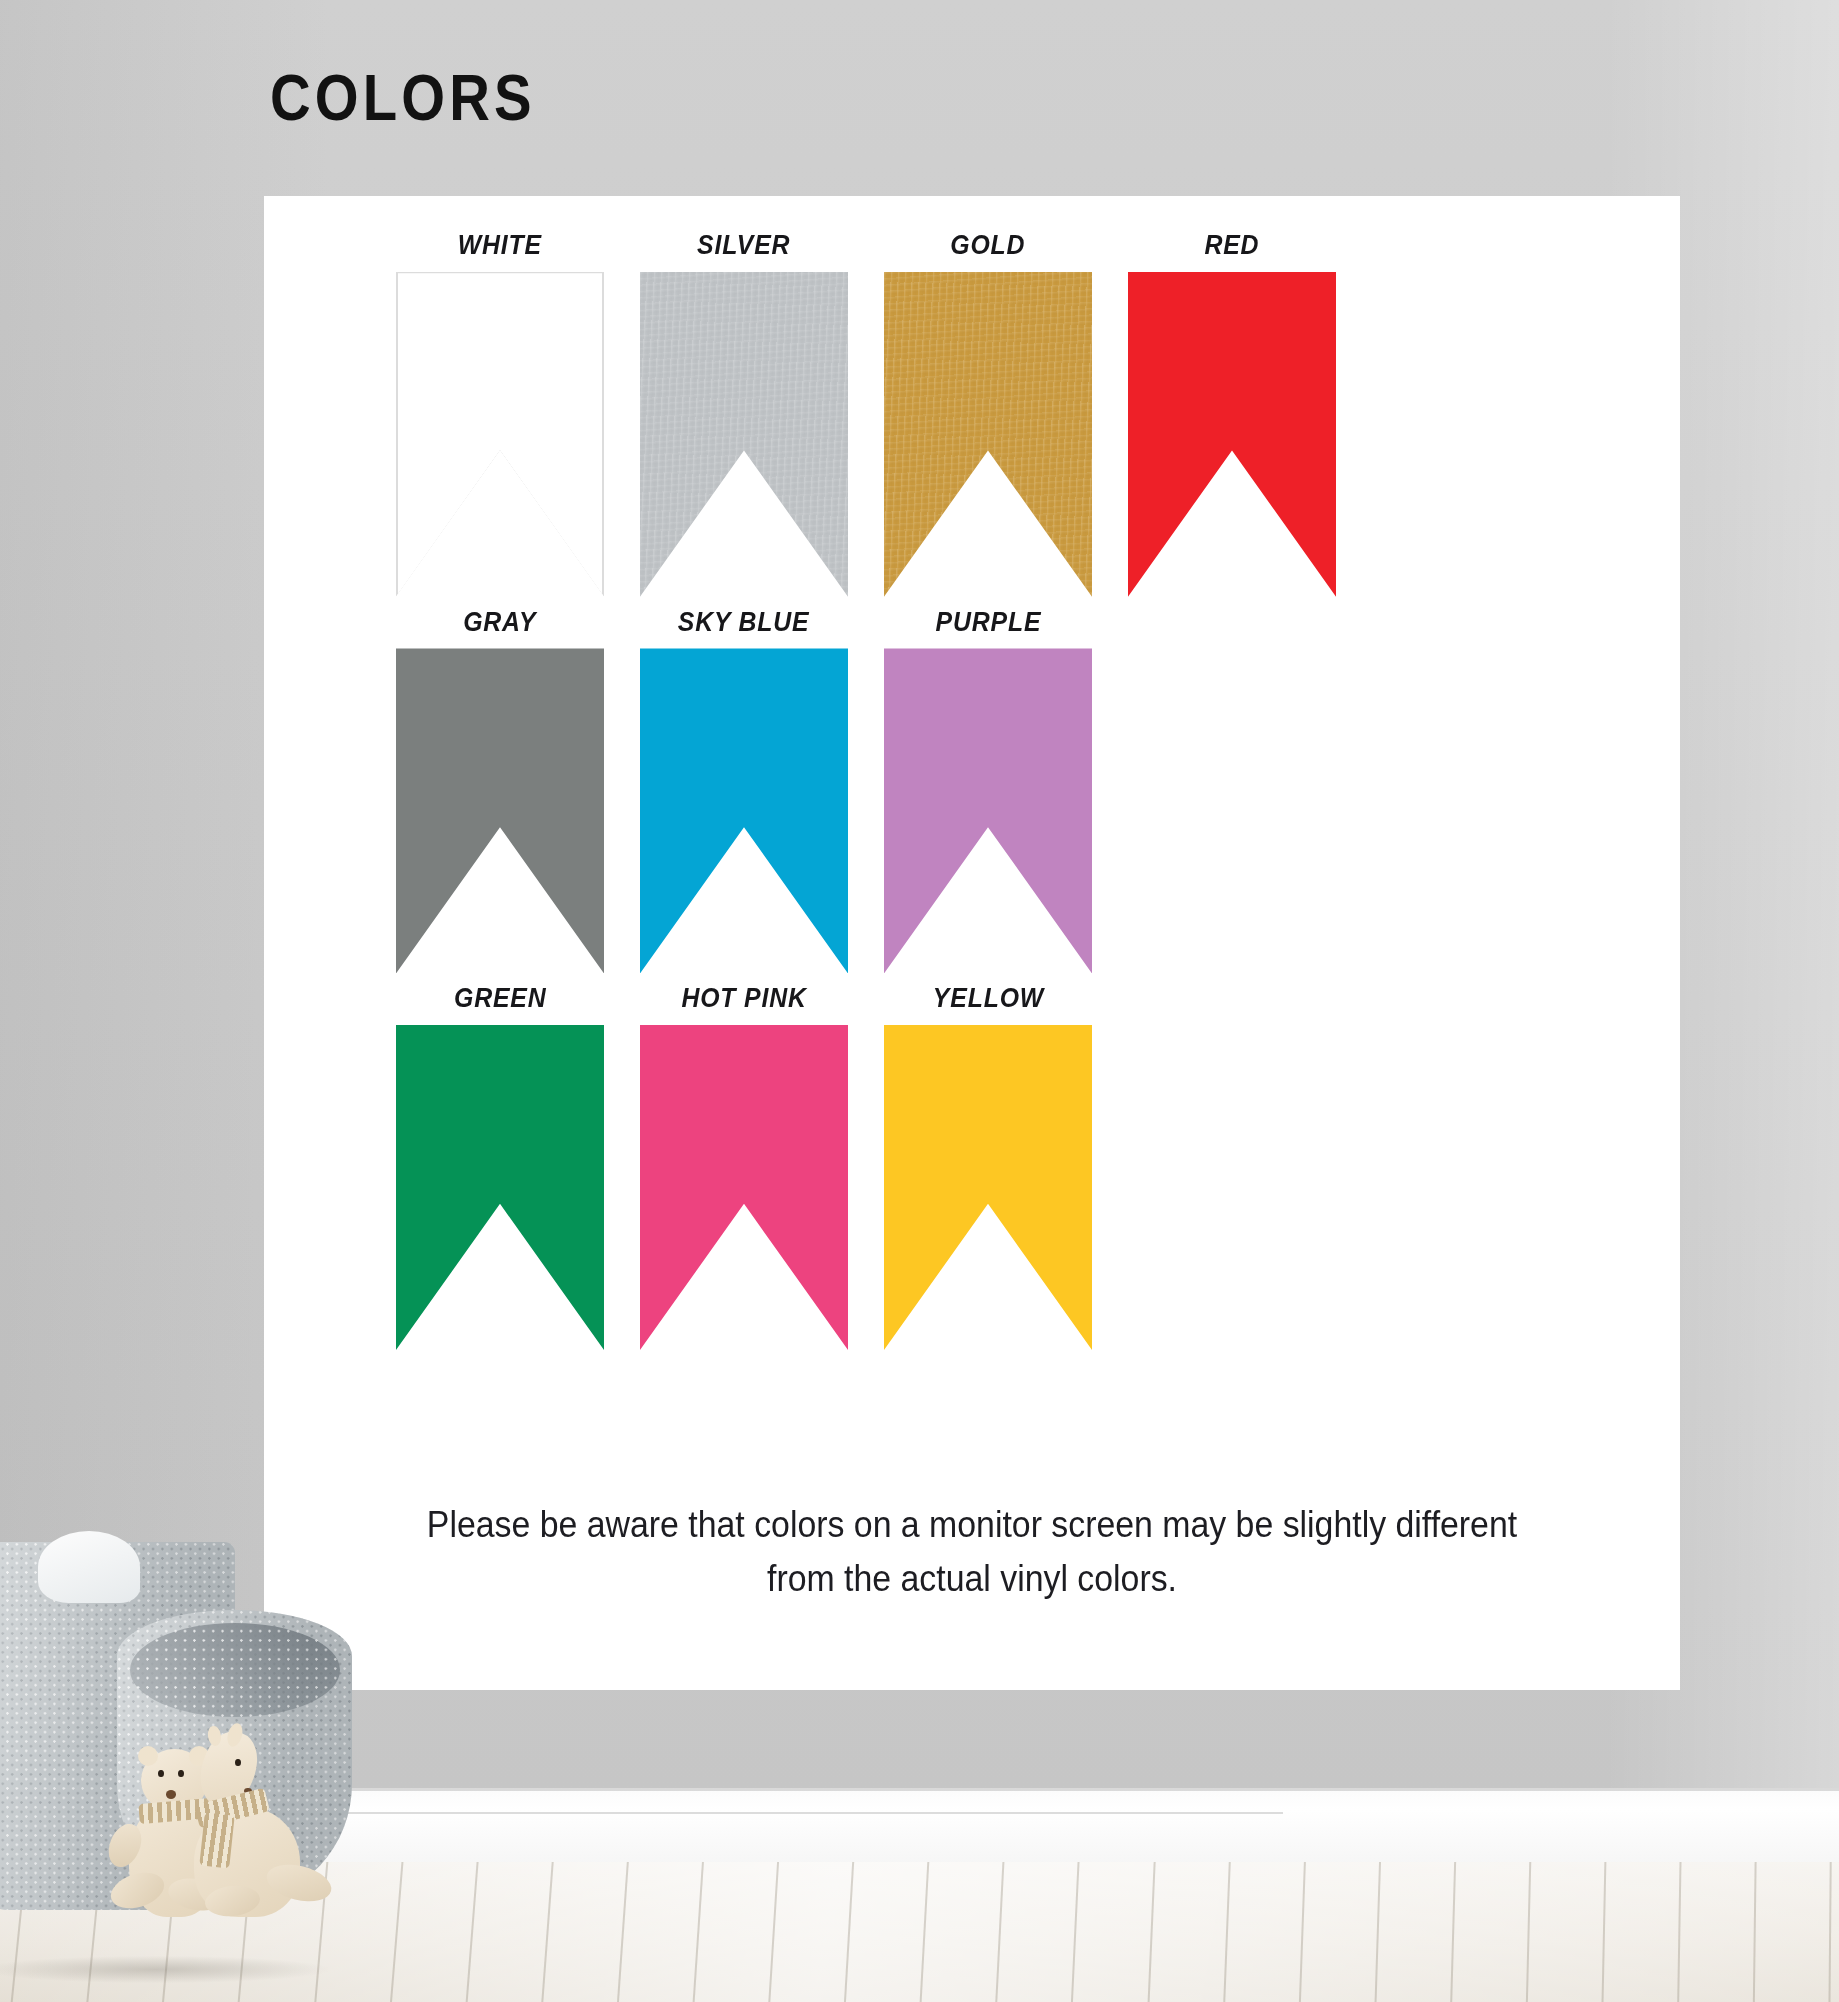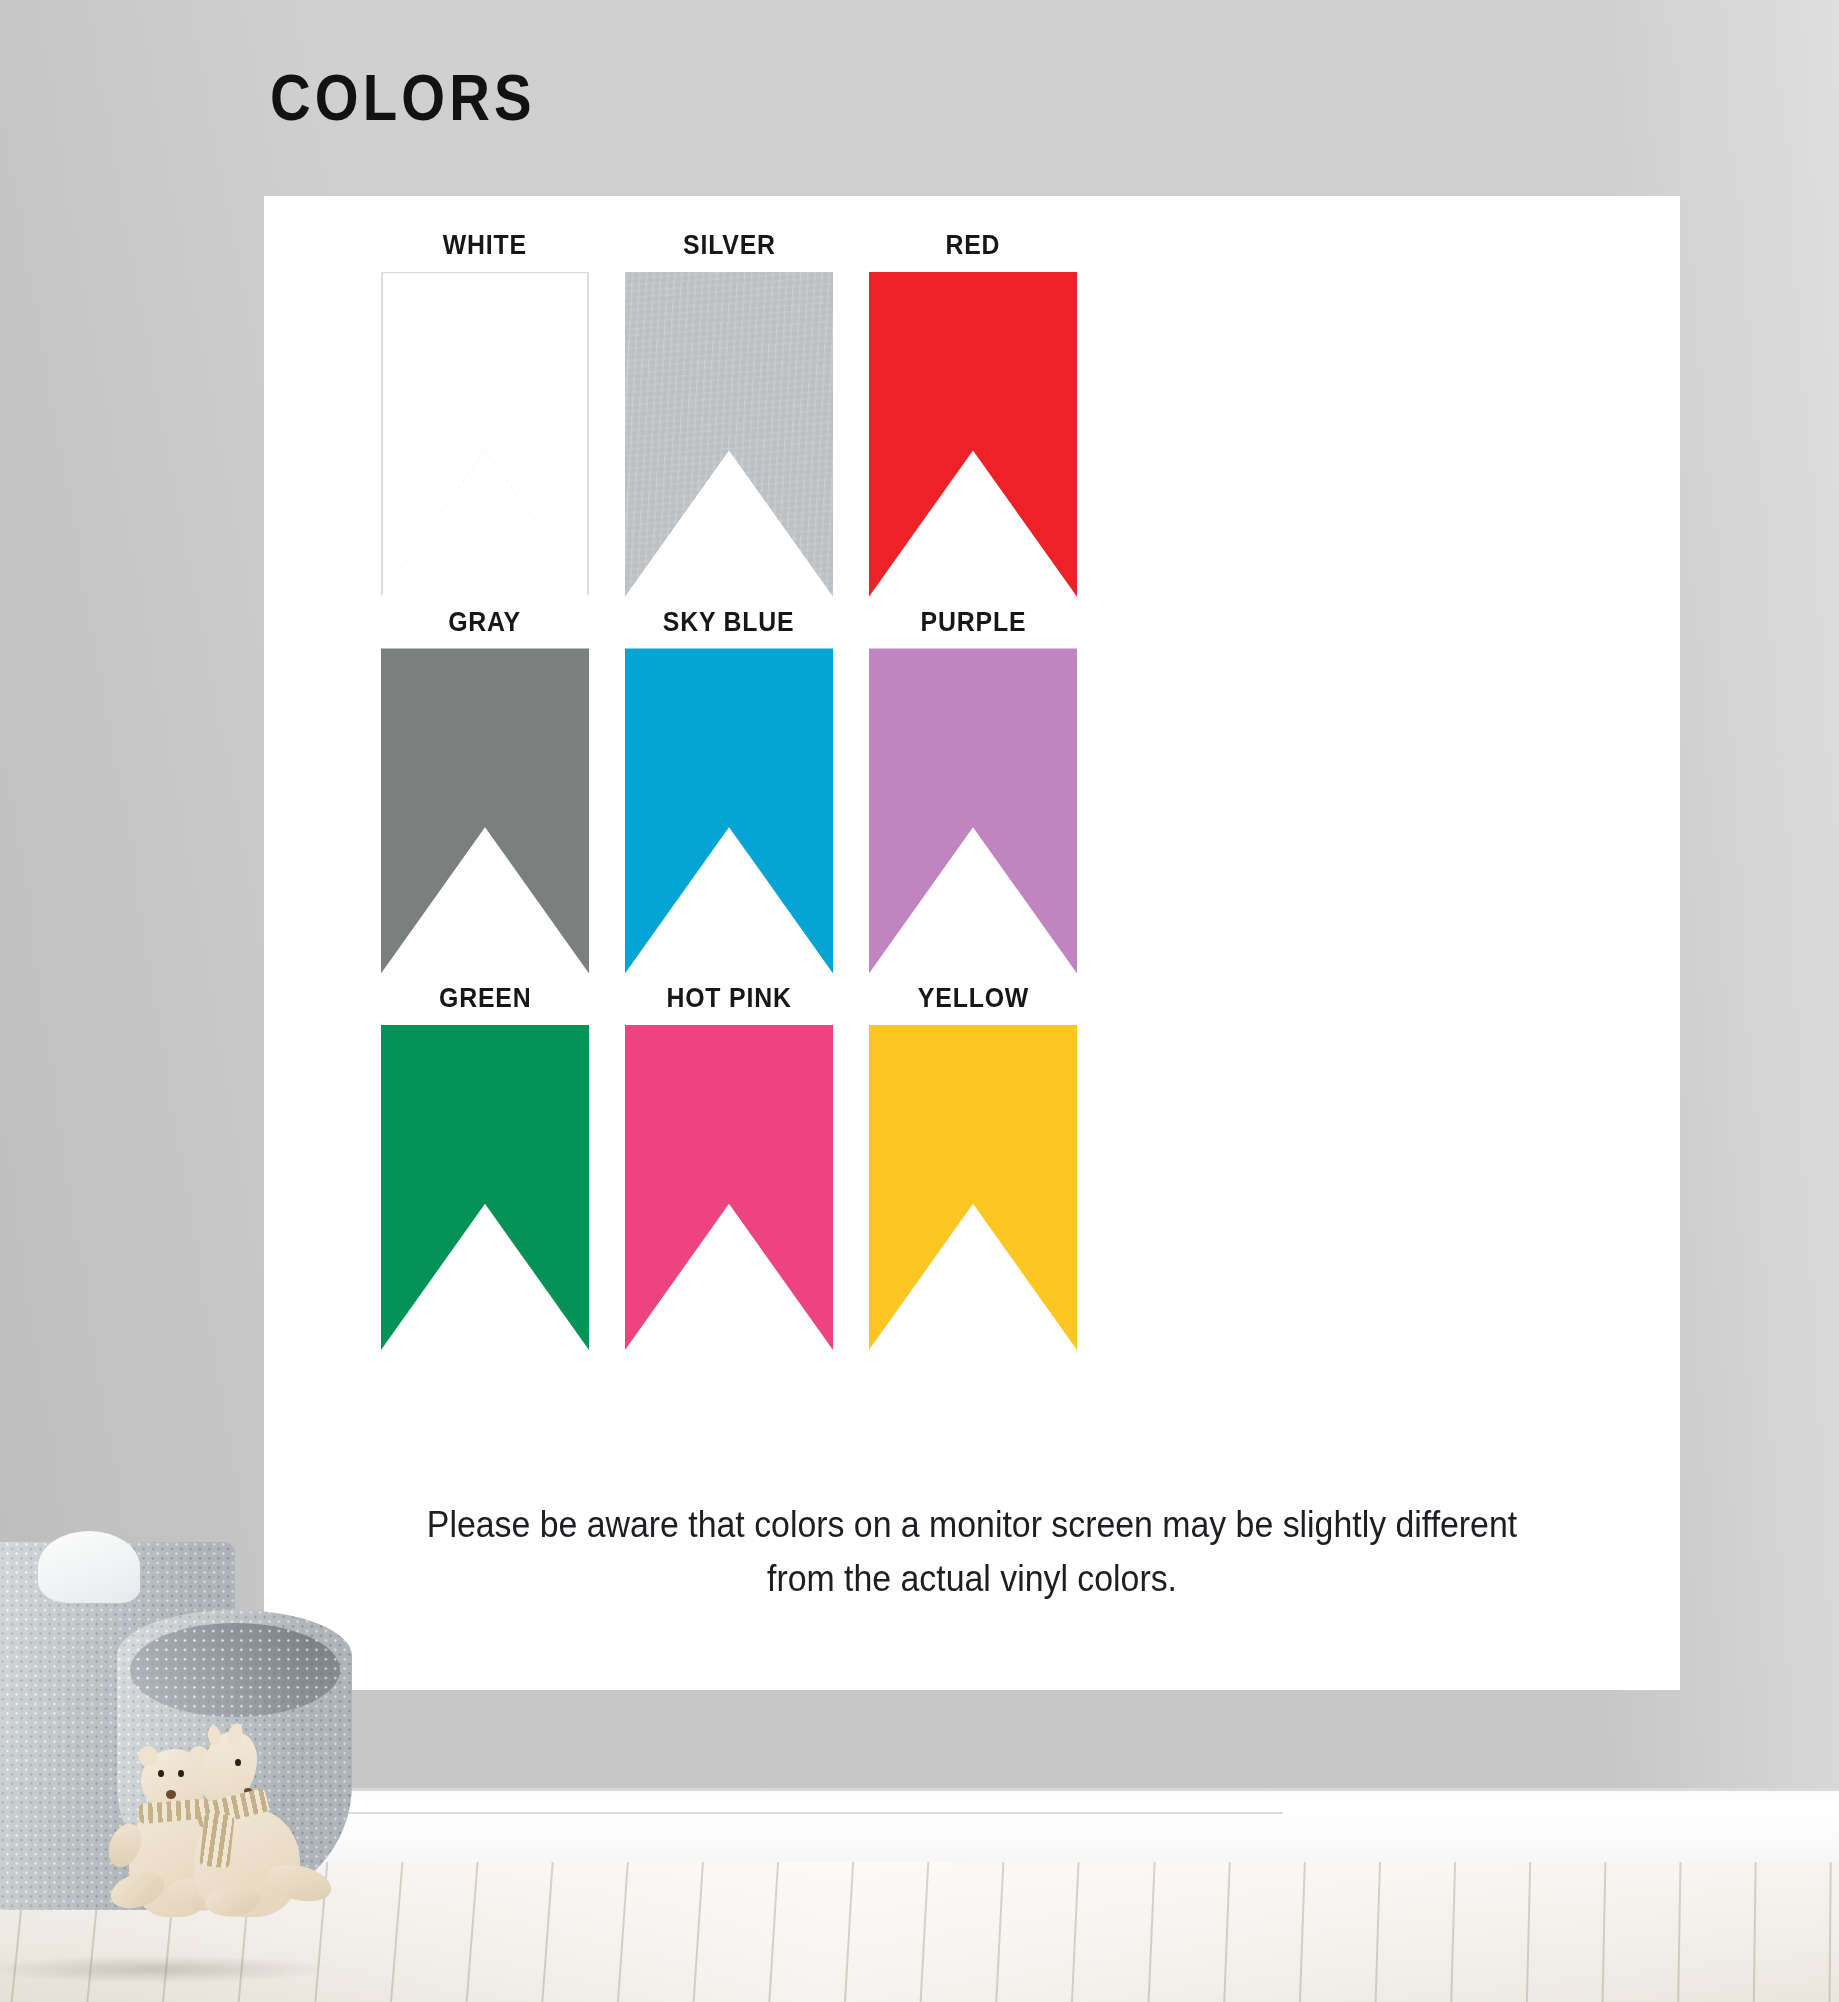--- a/index.html
+++ b/index.html
@@ -111,23 +111,24 @@
     position: absolute;
     left: 264px;
     top: 196px;
     width: 1416px;
     height: 1494px;
     background: #ffffff;
   }
 
   .swatch-grid {
     position: absolute;
-    left: 117px;
+    left: 132px;
     top: 35px;
     width: 1181px;
+    font-style: italic;
   }
 
   .swatch-row {
     display: flex;
     justify-content: flex-start;
     gap: 36px;
     margin-bottom: 11px;
   }
 
   .swatch {
@@ -290,20 +291,26 @@
             <div class="swatch-label">WHITE</div>
             <div class="flag">
               <div class="flag-outline">
                 <div class="flag-outline-inner" style="background: rgb(255, 255, 255);"></div>
               </div>
             </div>
           </div>
           <div class="swatch">
             <div class="swatch-label">SILVER</div>
             <div class="flag" style="background: rgb(192, 196, 199);">
+              <div class="flag-texture"></div>
+            </div>
+          </div>
+          <div class="swatch">
+            <div class="swatch-label">GOLD</div>
+            <div class="flag" style="background: rgb(203, 155, 63);">
               <div class="flag-texture"></div>
             </div>
           </div>
           <div class="swatch">
             <div class="swatch-label">RED</div>
             <div class="flag" style="background: rgb(238, 32, 40);"></div>
           </div>
         </div>
         <div class="swatch-row">
           <div class="swatch">

